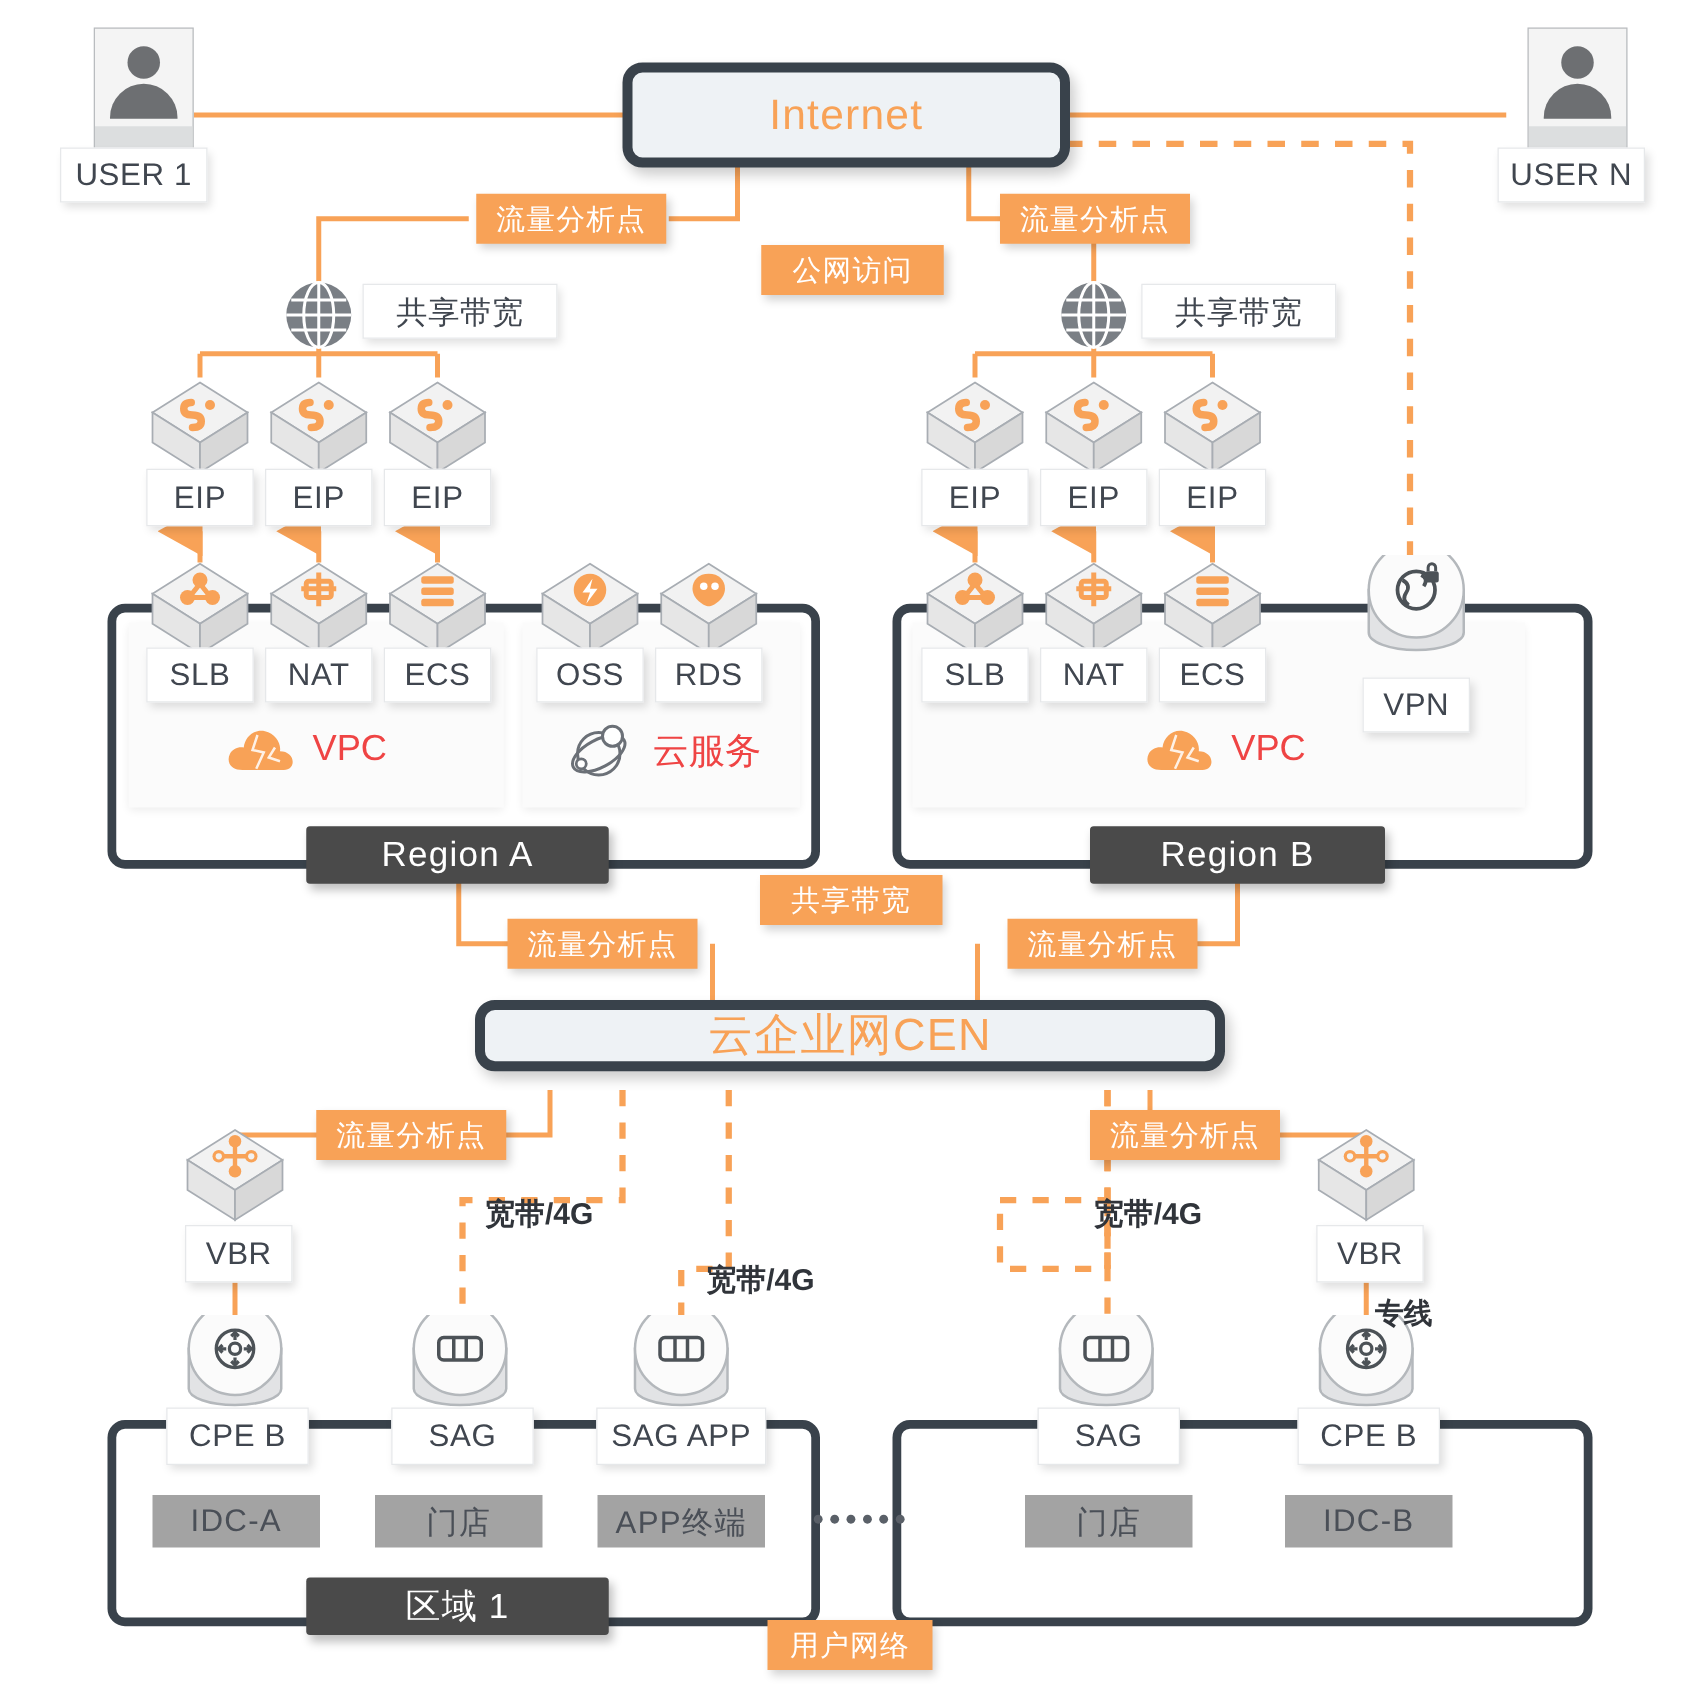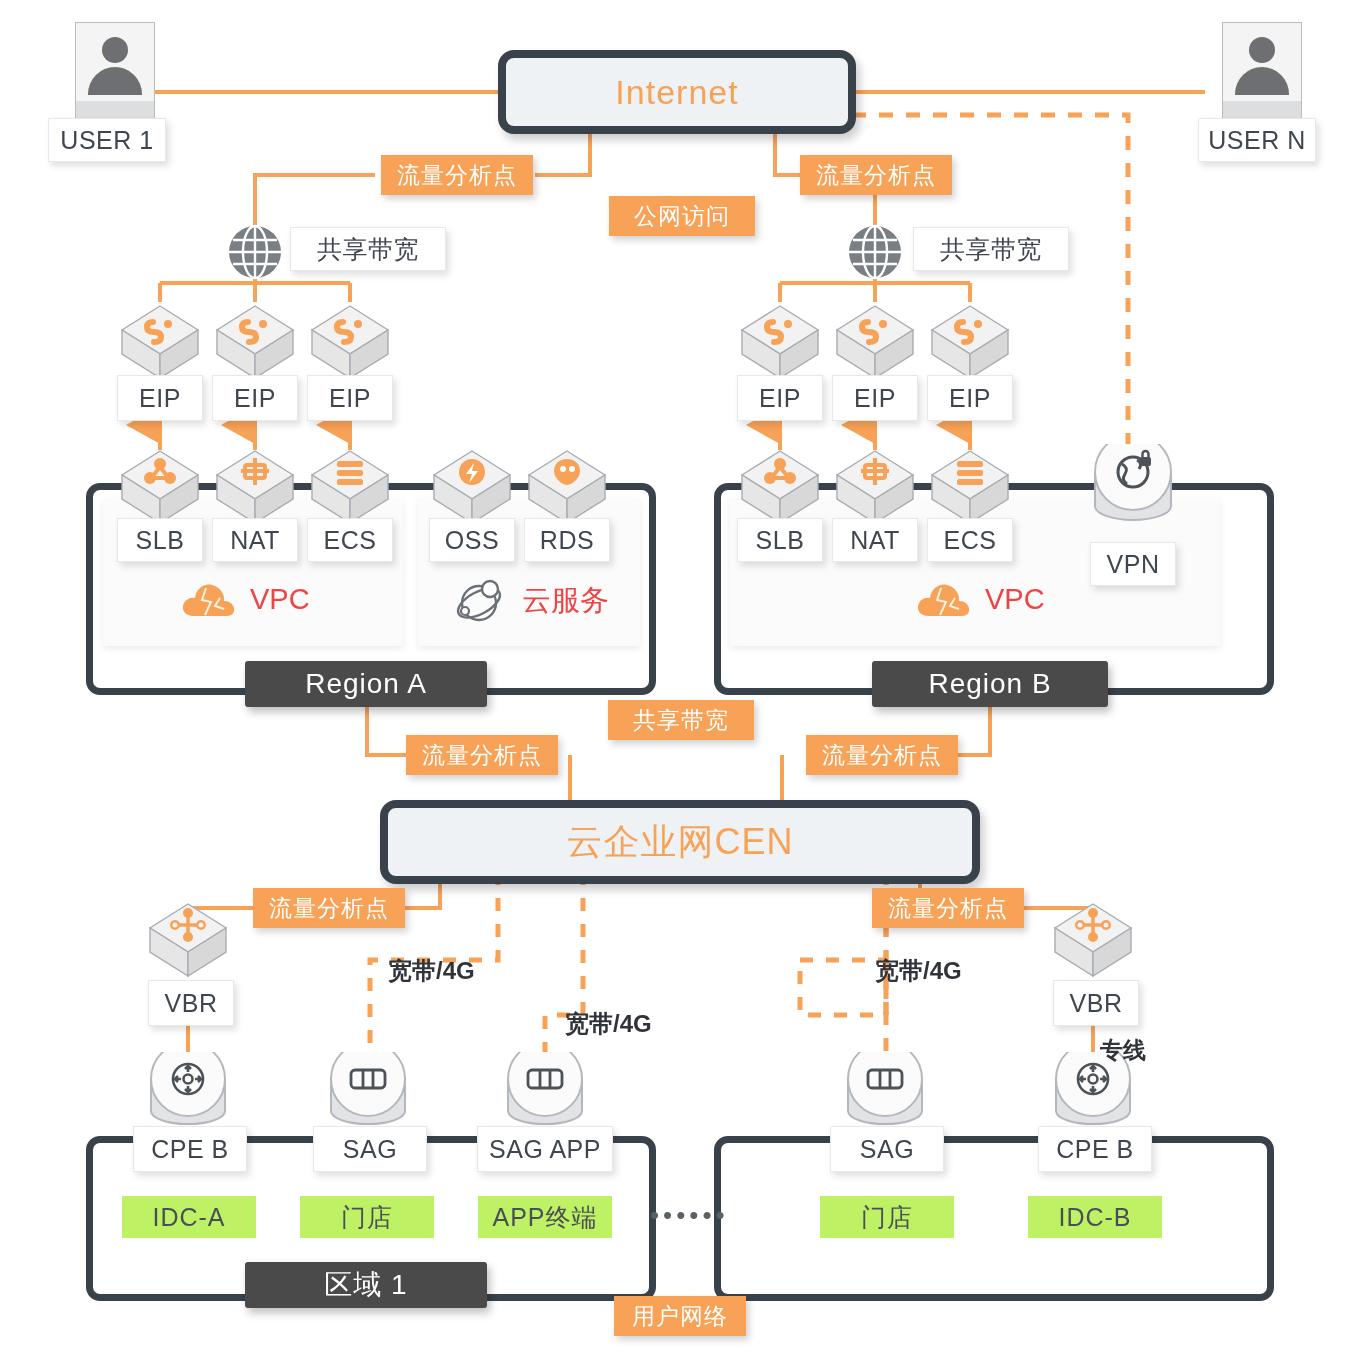--- a/index.html
+++ b/index.html
@@ -47,21 +47,21 @@
     border:7px solid #39424b;border-radius:14px;background:transparent;
   }
   .innerpanel{
     position:absolute;background:#fbfbfb;box-shadow:0 3px 7px rgba(0,0,0,.08);
   }
   .panel-label{
     position:absolute;display:flex;align-items:center;gap:14px;
     font-size:29px;color:#ef4444;
   }
   .zone-sub{
-    position:absolute;background:#bef264;color:#4a4f57;font-size:25px;
+    position:absolute;background:#a3a3a3;color:#4a4f57;font-size:25px;
     display:flex;align-items:center;justify-content:center;letter-spacing:1px;
   }
 
   
   .avatar{
     position:absolute;background:#f4f4f4;border:1px solid #b9bcbf;
     display:flex;align-items:flex-start;justify-content:center;overflow:hidden;
   }
   .avatar .head{width:26px;height:26px;border-radius:50%;background:#6d6f72;margin-top:14px;}
   .avatar .body{position:absolute;top:44px;left:50%;transform:translateX(-50%);
@@ -194,21 +194,21 @@
       <path d="M26 10 L22 22 L31 24 L25 37" stroke="#fff" stroke-width="2" fill="none" opacity=".85"></path>
       <path d="M40 20 L35 28 L44 31" stroke="#fff" stroke-width="2" fill="none" opacity=".85"></path>
     </svg>
     <span>VPC</span>
   </div>
 
   <div class="node capsule" style="left:498px;top:50px;width:358px;height:84px;">
     <span class="txt">Internet</span>
   </div>
 
-  <div class="node capsule cen" style="left:380px;top:800px;width:600px;height:84px;">
+  <div class="node capsule cen" style="left:380px;top:800px;width:600px;height:57px;">
     <span class="txt">云企业网CEN</span>
   </div>
 
   <div class="avatar" style="left:75px;top:22px;width:78px;height:100px;">
     <div class="head"></div>
       <div class="body"></div>
       <div class="strip"></div>
   </div>
   <div class="node chip" style="left:48px;top:118px;width:118px;height:44px;">
     <span>USER 1</span>

